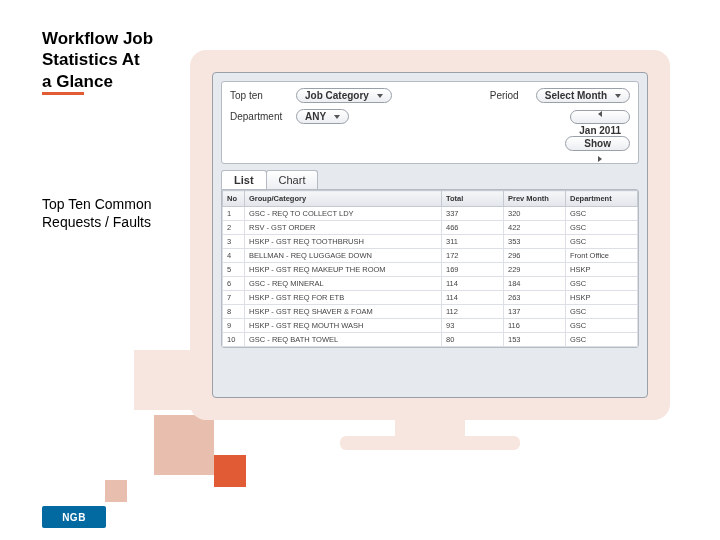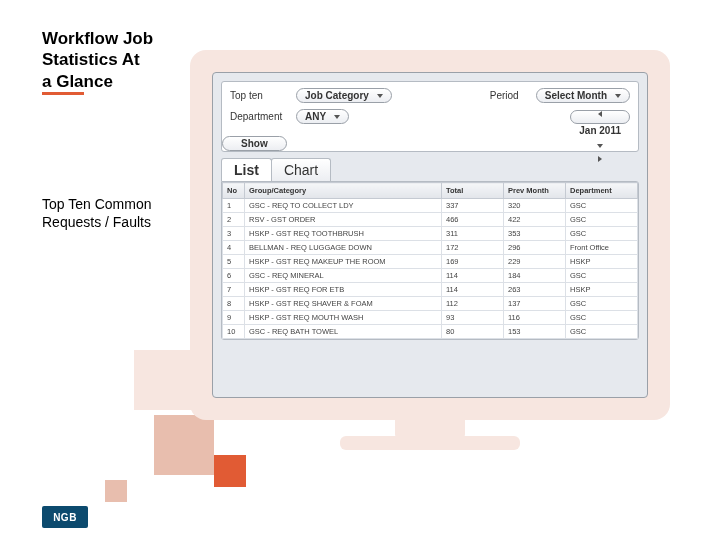--- a/index.html
+++ b/index.html
@@ -7,41 +7,41 @@
   .slide{position:relative;width:720px;height:540px;}
   .title{position:absolute;left:42px;top:28px;width:140px;font-weight:bold;font-size:17px;line-height:1.25;color:#000;}
   .title .u{display:inline-block;border-bottom:3px solid #e15b34;}
   .sub{position:absolute;left:42px;top:195px;width:130px;font-size:14px;line-height:1.3;color:#000;}
   
   .sq{position:absolute;}
   .s1{left:105px;top:480px;width:22px;height:22px;background:#e8beae;}
   .s2{left:134px;top:350px;width:60px;height:60px;background:#f7e6e0;}
   .s3{left:154px;top:415px;width:60px;height:60px;background:#e8beae;}
   .s4{left:214px;top:455px;width:32px;height:32px;background:#e15b34;}
-  .logo{position:absolute;left:42px;bottom:12px;width:46px;height:22px;background:#0c4a6e;border-radius:2px;color:#fff;font-size:10px;font-weight:bold;display:flex;align-items:center;justify-content:center;letter-spacing:0.5px;}
+  .logo{position:absolute;left:42px;bottom:12px;width:64px;height:22px;background:#0369a1;border-radius:2px;color:#fff;font-size:10px;font-weight:bold;display:flex;align-items:center;justify-content:center;letter-spacing:0.5px;}
   
   .monitor{position:absolute;left:190px;top:50px;width:480px;height:370px;}
   .bezel{position:absolute;inset:0;background:#f7e6e0;border-radius:16px;}
   .neck{position:absolute;left:50%;bottom:-18px;transform:translateX(-50%);width:70px;height:26px;background:#f7e6e0;border-radius:4px;}
   .base{position:absolute;left:50%;bottom:-30px;transform:translateX(-50%);width:180px;height:14px;background:#f7e6e0;border-radius:6px;}
   .screen{position:absolute;left:22px;top:22px;right:22px;bottom:22px;background:#e6e9ee;border:1px solid #9aa0a8;border-radius:4px;padding:8px;font-size:8px;color:#333;}
   .panel{background:#fff;border:1px solid #b5bbc3;border-radius:3px;}
   .hdr{background:linear-gradient(#f5f6f8,#e2e5ea);border-bottom:1px solid #b5bbc3;padding:3px 6px;font-weight:bold;font-size:8.5px;}
   .filters{padding:6px 8px 6px 8px;}
   .frow{display:flex;align-items:center;gap:6px;margin-bottom:6px;}
   .lbl{width:60px;font-size:10px;color:#333;}
   .pill{display:inline-flex;align-items:center;gap:8px;height:15px;padding:0 8px;background:linear-gradient(#fff,#eceef2);border:1px solid #9aa0a8;border-radius:8px;font-size:10px;font-weight:bold;}
   .pill.small{height:14px;border-radius:7px;flex-direction:column;}
   .tri{width:0;height:0;border-left:3px solid transparent;border-right:3px solid transparent;border-top:4px solid #555;display:inline-block;}
   .tril{border-top:3px solid transparent;border-bottom:3px solid transparent;border-right:4px solid #555;border-left:none;width:0;height:0;display:inline-block;}
   .trir{border-top:3px solid transparent;border-bottom:3px solid transparent;border-left:4px solid #555;border-right:none;width:0;height:0;display:inline-block;}
   .spacer{flex:1;}
-  .showrow{display:flex;justify-content:flex-start;padding:0 8px 0 0;}
+  .showrow{display:flex;justify-content:flex-end;padding:0 8px 12px 0;}
   .tabs{display:flex;gap:0;margin-top:6px;}
-  .tab{padding:3px 12px;border:1px solid #b5bbc3;border-bottom:none;background:linear-gradient(#fff,#eceef2);font-size:14px;border-radius:3px 3px 0 0;margin-right:-1px;}
+  .tab{padding:3px 12px;border:1px solid #b5bbc3;border-bottom:none;background:linear-gradient(#fff,#eceef2);font-size:11px;border-radius:3px 3px 0 0;margin-right:-1px;}
   .tab.active{font-weight:bold;background:#fff;}
   .tablewrap{border:1px solid #b5bbc3;background:#fff;border-radius:0 3px 3px 3px;}
   table{width:100%;border-collapse:collapse;font-size:7.5px;}
   th{background:linear-gradient(#f5f6f8,#e2e5ea);border:1px solid #c5cad2;padding:3px 4px;text-align:left;font-weight:bold;}
   td{border:1px solid #dce0e6;padding:2px 4px;color:#444;}
   .col-no{width:22px;}
   .col-tot,.col-prev{width:62px;}
   .col-dep{width:72px;}
 </style>
 </head>

